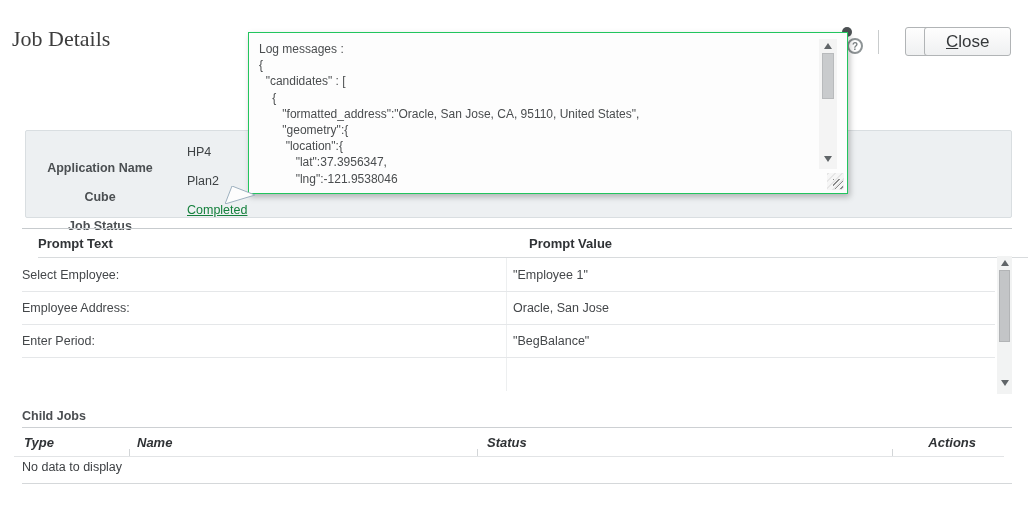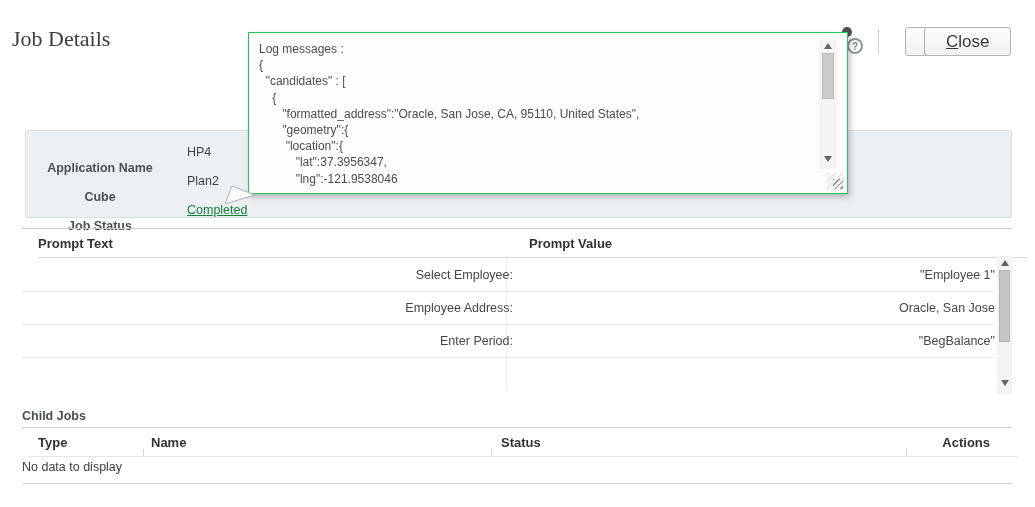--- a/index.html
+++ b/index.html
@@ -33,41 +33,41 @@
 
   
   .line { position:absolute; left:22px; width:990px; height:1px; }
   #pt-topline   { top:228px; background:#c7cbce; }
   .pt-header { position:absolute; left:22px; top:229px; width:990px; height:29px;
                border-bottom:1px solid #d8dbdd; font-size:13px; font-weight:bold; color:#303336;margin-left:16px; }
   .pt-header .h1 { position:absolute; left:0; top:7px; }
   .pt-header .h2 { position:absolute; left:491px; top:7px; }
   .pt-rows { position:absolute; left:22px; top:259px; width:973px; }
   .pt-row { display:flex; height:33px; align-items:center; border-bottom:1px solid #e5e7e9;
-            font-size:12.5px; color:#44474a;text-align:right; }
+            font-size:12.5px; color:#44474a; }
   .pt-row .c1 { width:491px; }
   .pt-row .c2 { flex:1; }
   .pt-coldiv { position:absolute; left:506px; top:258px; width:1px; height:133px; background:#edeff0; }
 
   
   .sb { position:absolute; background:#f2f3f3; }
   .sb-arrow { width:0; height:0; margin:4px auto; }
   .up    { border-left:4px solid transparent; border-right:4px solid transparent; border-bottom:6px solid #606568; }
   .down  { border-left:4px solid transparent; border-right:4px solid transparent; border-top:6px solid #606568; }
   .sb-thumb { background:#c3c5c7; border:1px solid #b2b4b6; margin:0 auto; }
 
   #prompt-sb { left:997px; top:256px; width:15px; height:138px; }
   #prompt-sb .sb-thumb { width:11px; height:72px; margin-top:2px; }
   #prompt-sb .down { position:absolute; bottom:4px; left:3.5px; }
 
   
   .cj-title { position:absolute; left:22px; top:401px; font-size:12.5px; font-weight:bold; color:#4b4e51;margin-top:8px; }
   #cj-topline { top:427px; background:#cdd0d3; }
-  .cj-header { position:absolute; left:28px; top:428px; width:990px; height:29px;
-               border-bottom:1px solid #e2e4e6; font-size:13px; font-weight:bold; color:#303336; }
+  .cj-header { position:absolute; left:14px; top:428px; width:990px; height:29px;
+               border-bottom:1px solid #e2e4e6; font-size:13px; font-weight:bold; color:#303336;font-style:italic; }
   .cj-header .ht { position:absolute; left:10px;  top:7px; }
   .cj-header .hn { position:absolute; left:123px; top:7px; }
   .cj-header .hs { position:absolute; left:473px; top:7px; }
   .cj-header .ha { position:absolute; right:28px; top:7px; }
   .cj-tick { position:absolute; bottom:0; width:1px; height:7px; background:#d3d6d8; }
   .cj-empty { position:absolute; left:22px; top:460px; font-size:12.5px; color:#3e4144; }
   #cj-botline { top:483px; background:#d5d8da; }
 
   
   .tooltip { position:absolute; left:248px; top:32px; width:600px; height:162px; background:#fdfdfd;

